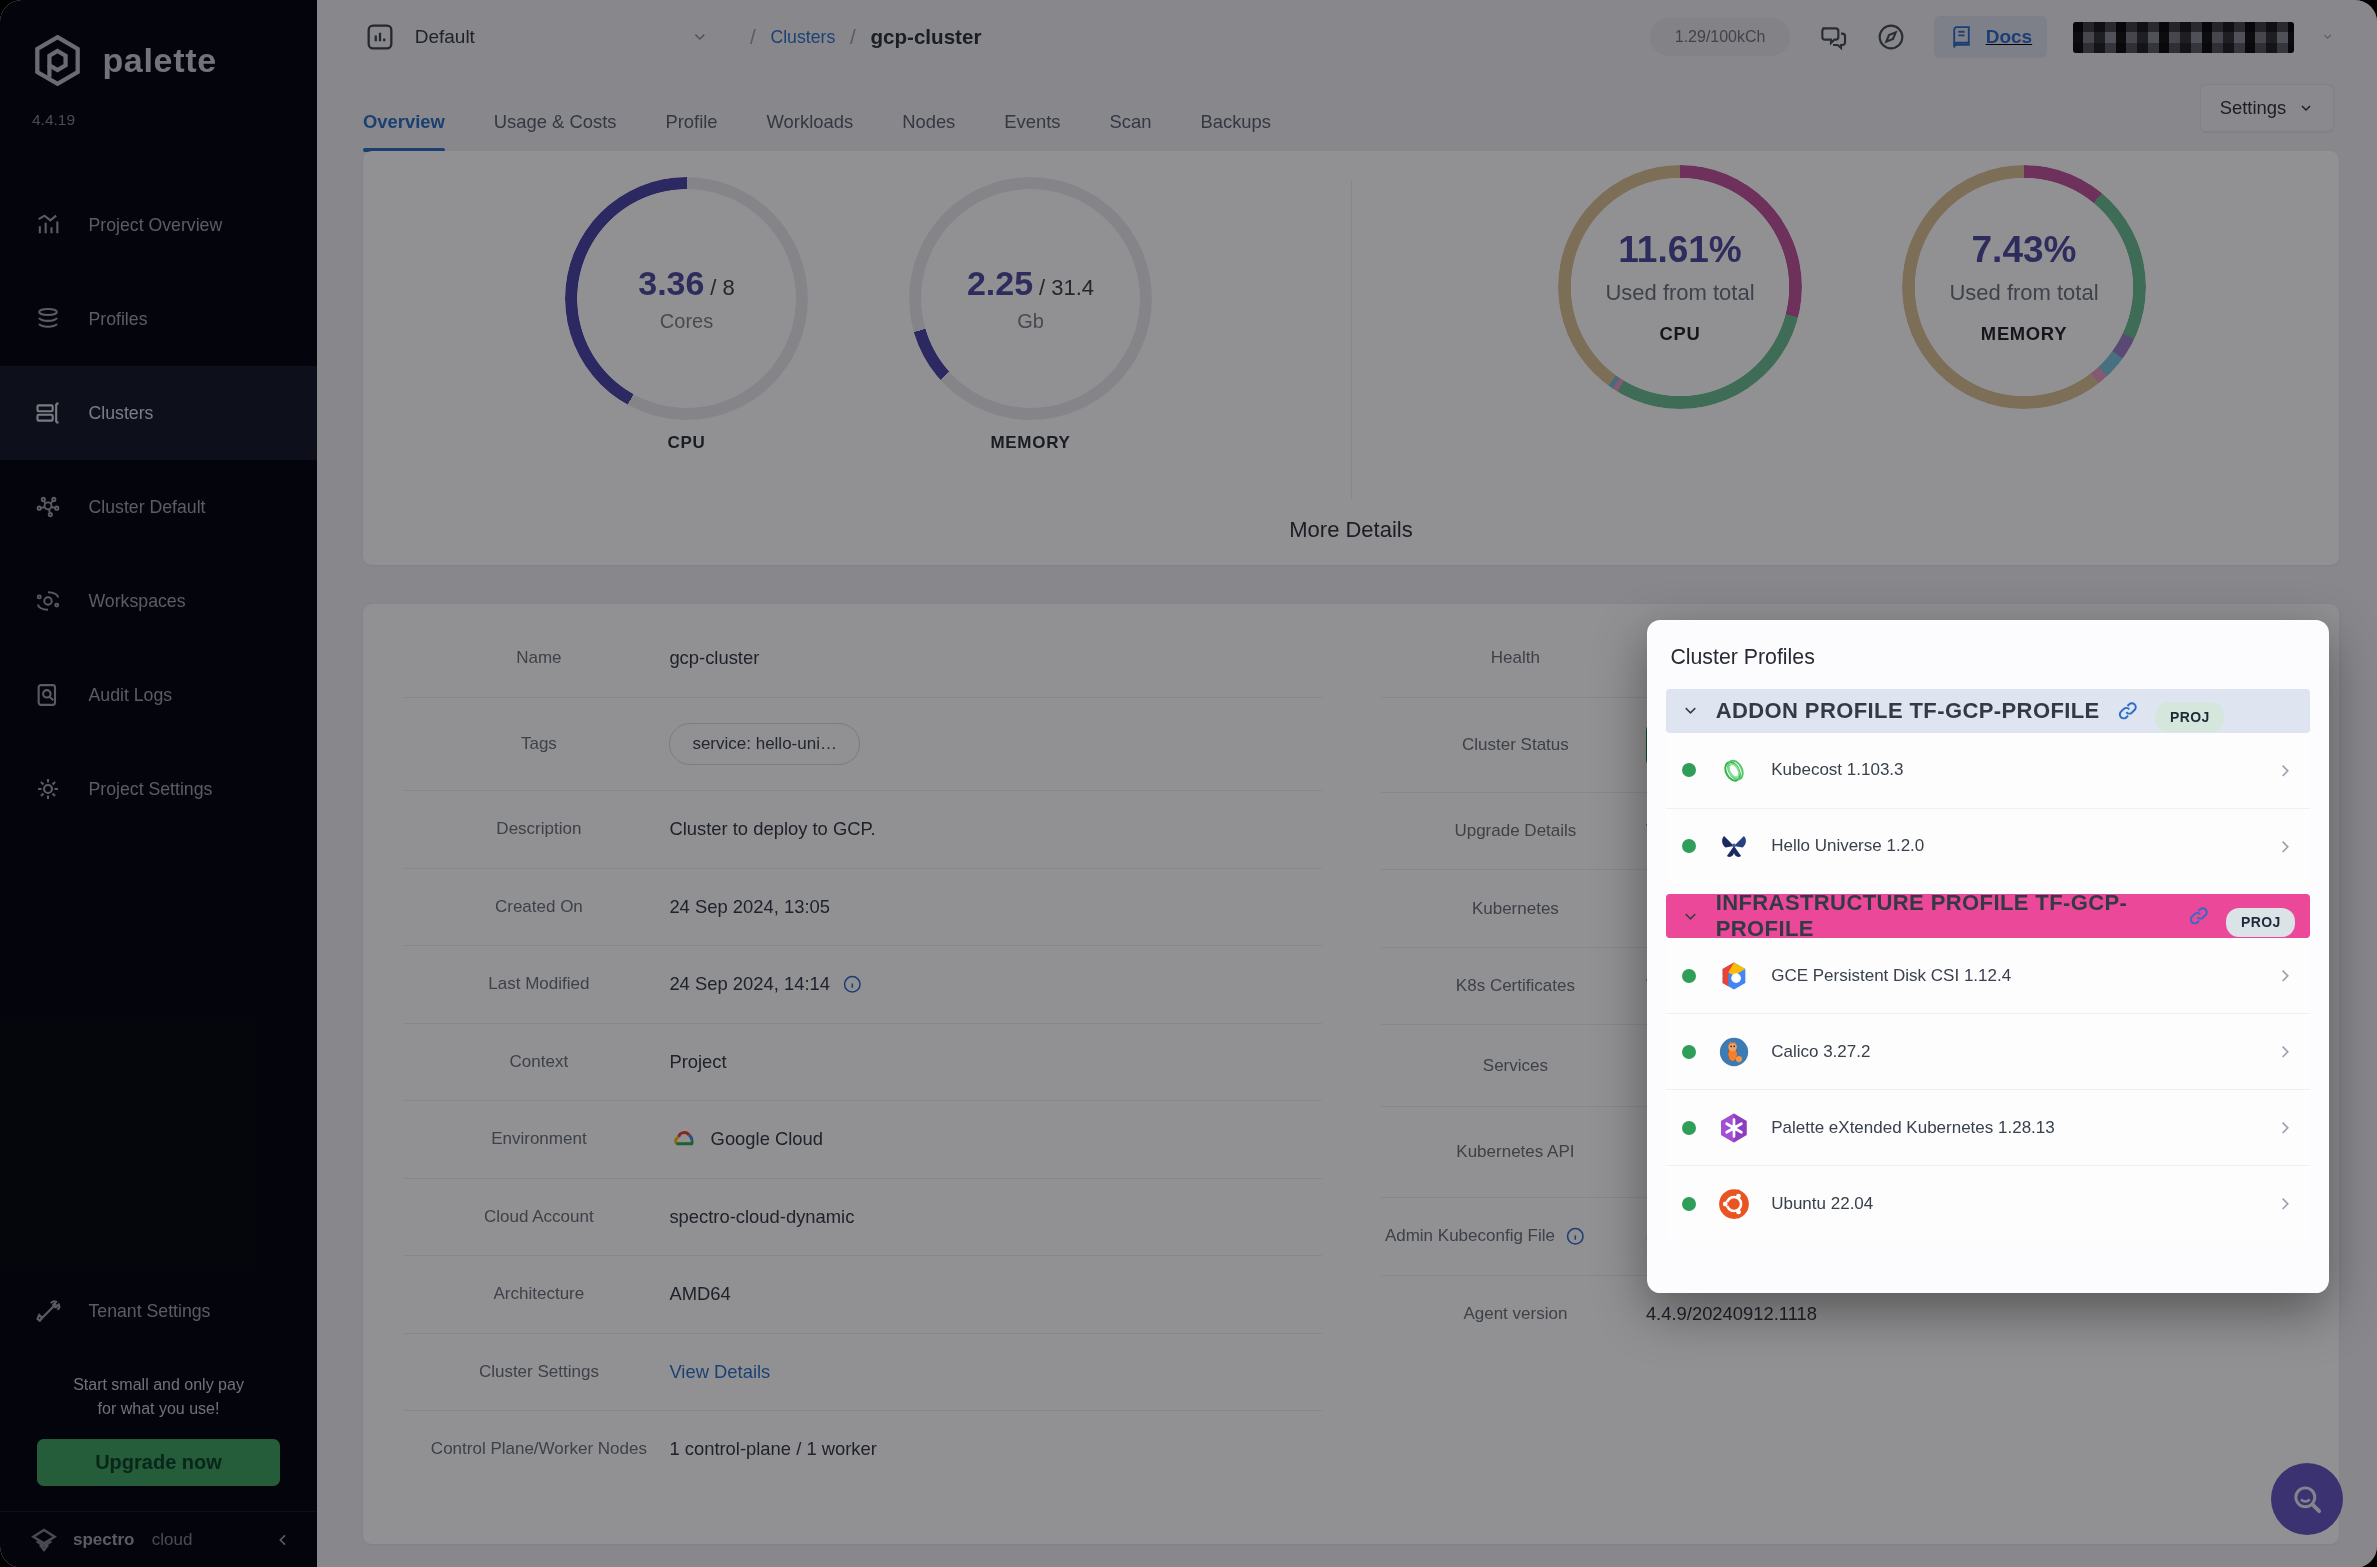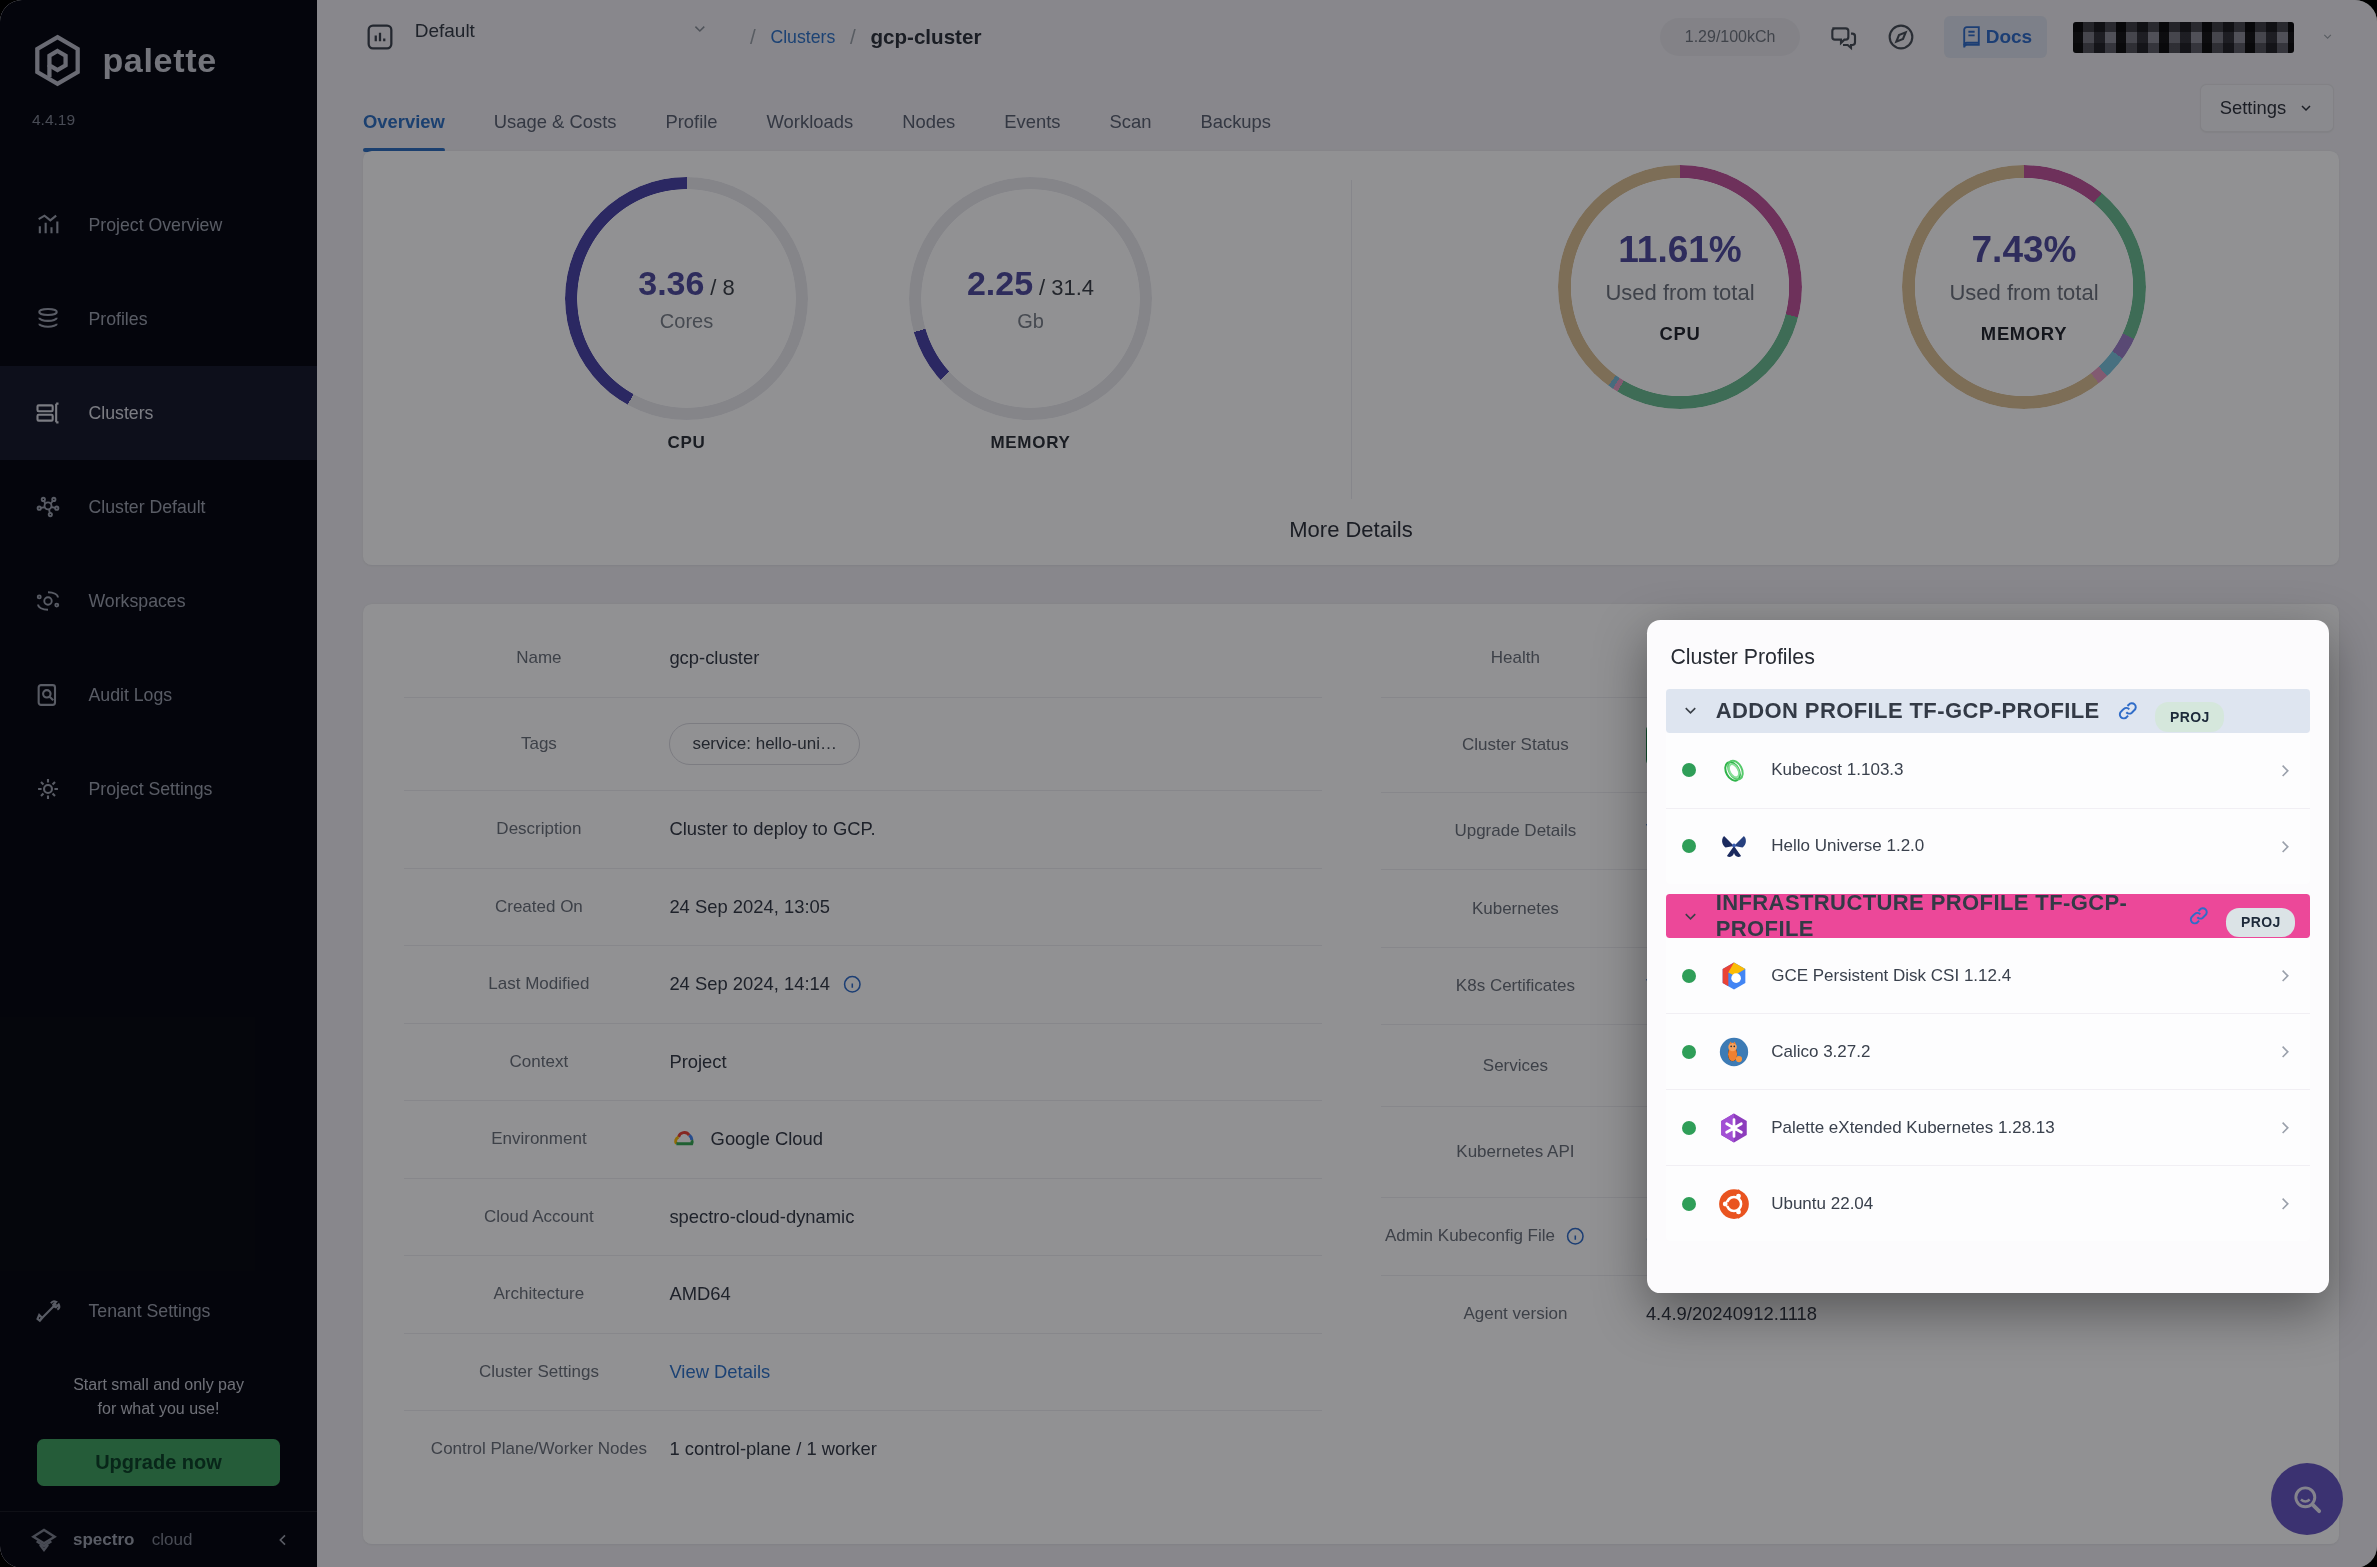--- a/index.html
+++ b/index.html
@@ -27,33 +27,33 @@
   .side-footer{border-top:0.7px solid rgba(255,255,255,.08);height:56px;display:flex;
                align-items:center;padding:0 26.5px 0 28px;gap:13px;}
   .brand-mark{width:32px;height:32px;color:#7d828f;}
   .brand-1{font-size:17px;color:#9ca1ad;font-weight:600;}
   .brand-2{font-size:17px;color:#7d828f;margin-left:4.4px;}
   .collapse{margin-left:auto;width:16px;height:16px;color:#9ca1ad;cursor:pointer;}
 
   
   .main{position:absolute;left:317px;right:0;top:0;bottom:0;}
   .topbar{height:74px;display:flex;align-items:center;padding:0 43px 0 46px;}
-  .proj-select{display:flex;width:346px;cursor:pointer;}
+  .proj-select{display:flex;align-items:center;width:346px;cursor:pointer;}
   .proj-icon{width:34px;height:34px;color:#3c434e;}
   .proj-label{font-size:19px;color:#333a45;margin-left:17.7px;}
   .proj-caret{margin-left:auto;width:17.7px;height:17.7px;color:#8a9099;}
   .crumbs{display:flex;align-items:center;gap:14.7px;margin-left:41px;}
   .crumb-sep{font-size:20.6px;color:#9aa0a8;}
   .crumb-link{font-size:17.7px;color:#2f73c8;cursor:pointer;}
   .crumb-cur{font-size:20.6px;font-weight:600;color:#2c313a;}
   .top-right{margin-left:auto;display:flex;align-items:center;gap:26.5px;}
   .usage-pill{background:#e6e5ea;border-radius:735px;padding:10.3px 25px;font-size:16px;color:#6f757e;}
   .top-ico{width:32px;height:32px;color:#474d57;cursor:pointer;}
-  .docs{display:flex;align-items:center;gap:2px;background:rgba(47,108,200,.10);
-        border-radius:5.9px;padding:8.8px 14.7px;cursor:pointer;}
+  .docs{display:flex;align-items:center;gap:12px;background:rgba(47,108,200,.10);
+        border-radius:5.9px;padding:8.8px 14.7px;cursor:pointer;text-decoration:underline;}
   .docs-ico{width:25px;height:25px;color:#2f6cc8;}
   .docs-label{font-size:19px;font-weight:700;color:#2f6cc8;}
   .redacted{width:221px;height:31px;border-radius:2.9px;background-color:#aeaeb6;
      background-image:
        repeating-linear-gradient(90deg,rgba(0,0,0,.88) 0 10.3px,rgba(120,120,128,.45) 10.3px 20.6px,rgba(35,35,42,.8) 20.6px 32px,rgba(165,165,175,.35) 32px 43px),
        repeating-linear-gradient(0deg,rgba(70,70,78,.55) 0 10.3px,rgba(185,185,195,.3) 10.3px 20.6px,rgba(25,25,30,.6) 20.6px 31px);
      background-blend-mode:multiply;}
   .user-caret{width:13.2px;height:13.2px;color:#9aa0a8;}
 
   .tabsbar{height:78px;display:flex;align-items:flex-end;padding:0 43px 0 46px;position:relative;}

